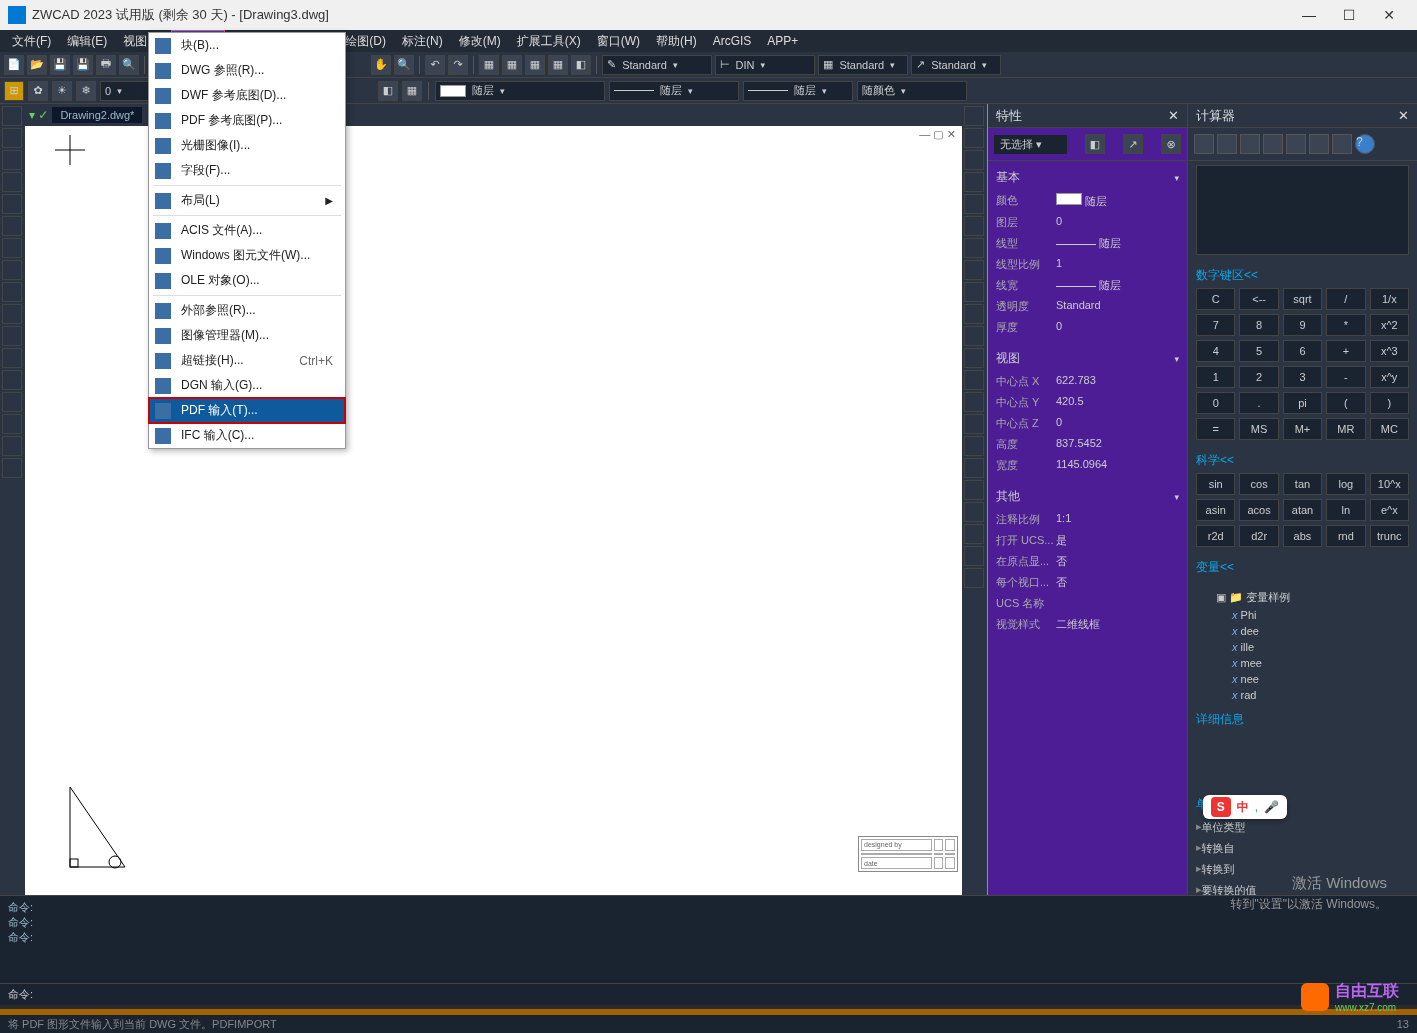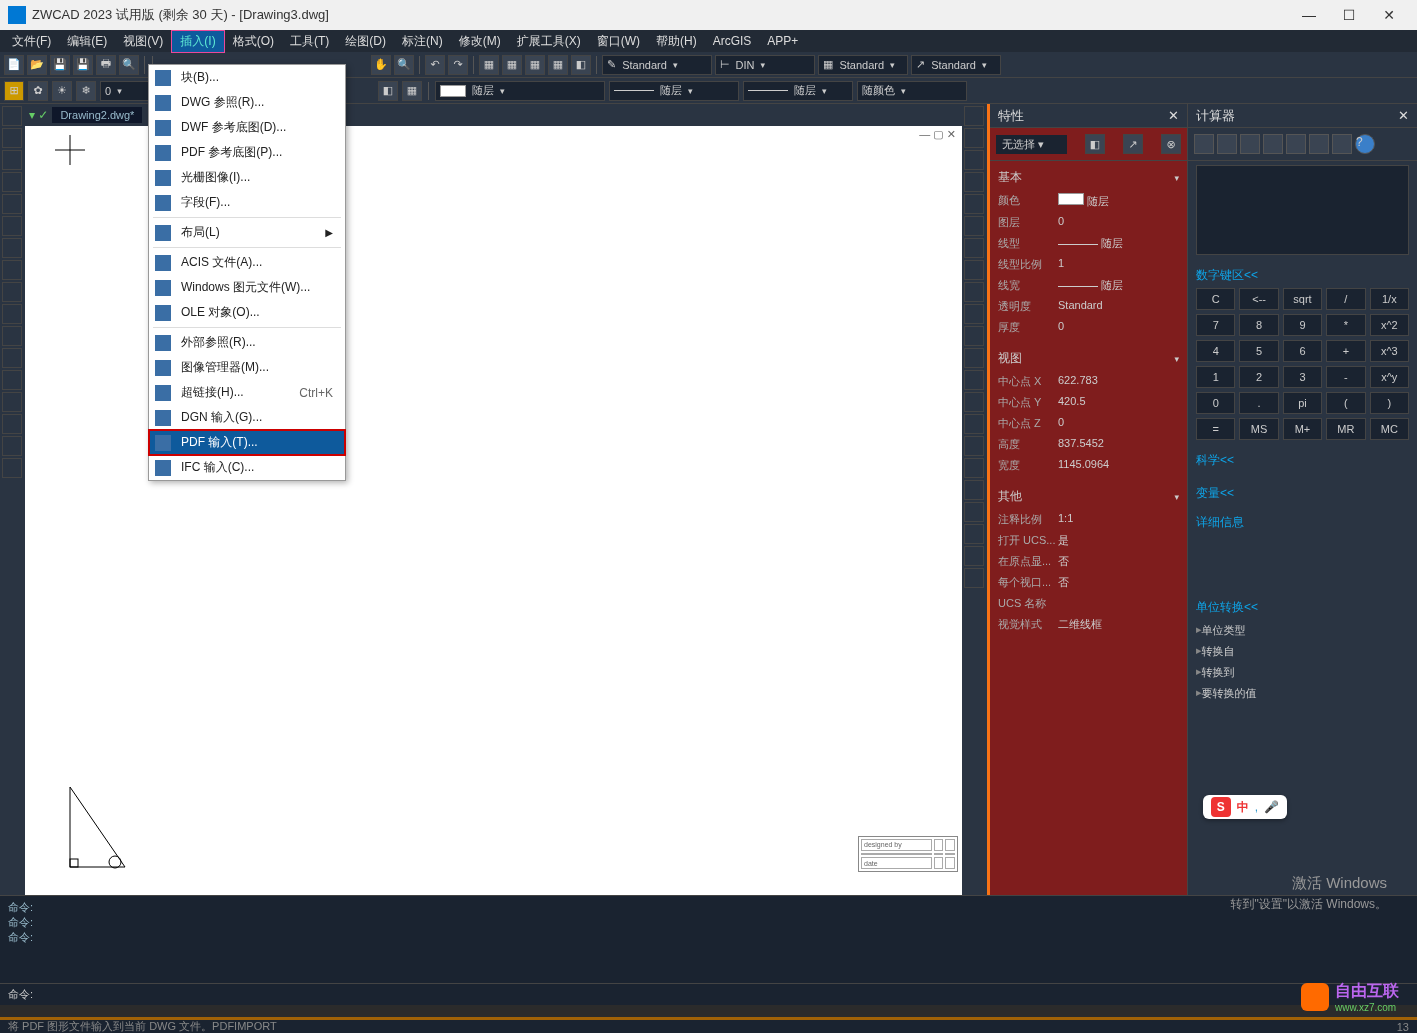--- a/index.html
+++ b/index.html
@@ -21,21 +21,21 @@
 .left-tools { width: 25px; background: #2a3442; display: flex; flex-direction: column; gap: 2px; padding: 2px; }
 .left-tools .lt { width: 20px; height: 20px; border: 1px solid #444; background: #2a3442; }
 .drawing-area { flex: 1; position: relative; background: #fff; }
 .tab-strip { height: 22px; background: #2a3442; display: flex; align-items: center; padding: 0 4px; gap: 4px; }
 .tab-strip .tab-label { background: #0f172a; padding: 2px 8px; color: #9bc; font-size: 11px; }
 .canvas { position: absolute; top: 22px; left: 0; right: 0; bottom: 22px; background: #fff; }
 .triangle { position: absolute; bottom: 60px; left: 40px; }
 .bottom-tabs { position: absolute; bottom: 0; left: 0; right: 0; height: 22px; background: #1a2330; display: flex; align-items: center; padding: 0 8px; gap: 8px; color: #9bc; font-size: 11px; }
 .right-tools { width: 25px; background: #2a3442; display: flex; flex-direction: column; gap: 2px; padding: 2px; }
 .right-tools .rt { width: 20px; height: 20px; border: 1px solid #444; background: #2a3442; }
-.panel-props { width: 200px; background: #7f1d1d; border-left: 3px solid #f97316; }
+.panel-props { width: 200px; background: #4c1d95; border-left: 1px solid #f97316; }
 .panel-calc { width: 230px; background: #2a3442; border-left: 1px solid #444; }
 .panel-header { height: 24px; background: #2a3442; display: flex; align-items: center; padding: 0 8px; font-size: 13px; color: #ddd; border-bottom: 1px solid #444; }
 .panel-header .close { margin-left: auto; }
 .prop-selector { padding: 6px; display:flex; align-items:center; gap:18px; border-bottom: 1px solid #444; }
 .prop-selector .sel { flex:1; background:#1a2330; padding:2px 6px; font-size:11px; }
 .prop-group { padding: 4px 8px; }
 .prop-group-title { display: flex; align-items: center; padding: 4px 0; font-size: 12px; color: #ccc; }
 .prop-group-title .arrow { margin-left: auto; font-size: 9px; }
 .prop-row { display: flex; padding: 3px 0; font-size: 11px; }
 .prop-row .k { width: 60px; color: #aaa; }
@@ -43,33 +43,33 @@
 .calc-icons { padding: 6px; display: flex; gap: 3px; border-bottom: 1px solid #444; }
 .calc-icons .ci { width: 20px; height: 20px; background: #3a4452; border: 1px solid #555; }
 .calc-display { height: 90px; background: #1a2330; margin: 4px 8px; border: 1px solid #444; }
 .calc-section { padding: 4px 8px; }
 .calc-section-title { font-size: 12px; color: #0ea5e9; padding: 4px 0; }
 .calc-grid { display: grid; grid-template-columns: repeat(5, 1fr); gap: 4px; }
 .calc-btn { background: #1a2330; border: 1px solid #444; padding: 4px 2px; text-align: center; font-size: 11px; color: #ccc; }
 .var-tree { padding: 4px 8px; font-size: 11px; }
 .var-item { padding: 2px 0 2px 28px; color: #ccc; }
 .var-folder { padding: 2px 0 2px 12px; color: #ccc; }
-.context-menu { position: absolute; left: 148px; top: 64px; width: 198px; background: #fff; border: 1px solid #999; box-shadow: 2px 2px 6px rgba(0,0,0,0.3); z-index: 100; }
+.context-menu { position: absolute; left: 148px; top: 32px; width: 198px; background: #fff; border: 1px solid #999; box-shadow: 2px 2px 6px rgba(0,0,0,0.3); z-index: 100; }
 .ctx-item { display: flex; align-items: center; padding: 4px 12px 4px 32px; font-size: 12px; color: #222; position: relative; }
 .ctx-item.highlighted { background: #0e5a9c; color: #fff; outline: 2px solid #c00; outline-offset: -1px; }
 .ctx-item .shortcut { margin-left: auto; color: #666; text-align: center; }
 .ctx-item .sub-arrow { margin-left: auto; font-size: 10px; }
 .ctx-sep { height: 1px; background: #ddd; margin: 2px 4px; }
 .ctx-icon { position: absolute; left: 6px; width: 16px; height: 16px; background: #3a6ea5; }
 .cmd-area { position: absolute; bottom: 28px; left: 0; right: 0; height: 110px; background: #1a2330; border-top: 1px solid #444; }
 .cmd-lines { padding: 4px 8px; font-size: 11px; color: #9bc; font-family: monospace; }
 .cmd-input-row { position: absolute; bottom: 0; left: 0; right: 0; height: 22px; background: #1a2330; display: flex; align-items: center; padding: 0 8px; border-top: 1px solid #444; }
 .cmd-input-row .prompt { font-size: 11px; color: #ccc; margin-right: 6px; }
 .cmd-input-row input { flex: 1; background: #1a2330; border: none; color: #ccc; font-size: 11px; outline: none; }
-.statusbar { position: absolute; bottom: 0; left: 0; right: 0; height: 16px; background: #1a2330; display: flex; align-items: center; padding: 0 8px; font-size: 11px; color: #888; border-top: 3px solid #a16207; }
+.statusbar { position: absolute; bottom: 0; left: 0; right: 0; height: 24px; background: #1a2330; display: flex; align-items: center; padding: 0 8px; font-size: 11px; color: #888; border-top: 6px solid #a16207; }
 .watermark { position: absolute; bottom: 140px; right: 30px; color: #999; font-size: 15px; }
 .watermark2 { position: absolute; bottom: 120px; right: 30px; color: #999; font-size: 12px; }
 .watermark3 { position: absolute; bottom: 20px; right: 18px; display: flex; align-items: center; gap: 6px;}
 .watermark3 .logo { width: 28px; height: 28px; background: #ff6a00; border-radius: 6px; }
 .watermark3 .txt { color: #b6e; font-size: 16px; font-weight: bold; }
 .swatch { width: 26px; height: 12px; background: linear-gradient(#fff,#fff); border: 1px solid #999; display:inline-block; }
 .title-block { position:absolute; bottom: 60px; right: 4px; border: 1px solid #888; width: 100px; height: 36px; font-size:7px; color:#666;}
 .title-block td { border:1px solid #aaa; padding:0 2px; }
 .line-sample { display:inline-block; width: 40px; border-top: 1px solid #ccc; vertical-align: middle; }
 .ime-badge { position:absolute; right:130px; bottom:214px; background:#fff; border-radius:6px; padding:2px 8px; display:flex; gap:6px; align-items:center; box-shadow:0 2px 4px rgba(0,0,0,.3);}
@@ -438,28 +438,56 @@
           <div class="calc-btn">)</div>
           <div class="calc-btn">=</div>
           <div class="calc-btn">MS</div>
           <div class="calc-btn">M+</div>
           <div class="calc-btn">MR</div>
           <div class="calc-btn">MC</div>
         </div>
     </div>
     <div class="calc-section">
       <div class="calc-section-title">科学&lt;&lt;</div>
+      <div class="calc-grid" id="calc-sci">
+          <div class="calc-btn">sin</div>
+          <div class="calc-btn">cos</div>
+          <div class="calc-btn">tan</div>
+          <div class="calc-btn">log</div>
+          <div class="calc-btn">10^x</div>
+          <div class="calc-btn">asin</div>
+          <div class="calc-btn">acos</div>
+          <div class="calc-btn">atan</div>
+          <div class="calc-btn">ln</div>
+          <div class="calc-btn">e^x</div>
+          <div class="calc-btn">r2d</div>
+          <div class="calc-btn">d2r</div>
+          <div class="calc-btn">abs</div>
+          <div class="calc-btn">rnd</div>
+          <div class="calc-btn">trunc</div>
+        </div>
     </div>
     <div class="calc-section">
       <div class="calc-section-title">变量&lt;&lt;</div>
       <div style="display:flex;gap:3px;padding:2px 0">
         <div class="ci"></div>
         <div class="ci"></div>
         <div class="ci"></div>
         <div class="ci"></div>
+      </div>
+      <div class="var-tree">
+        <div class="var-folder">▣ 📁 <span>变量样例</span></div>
+        <div id="calc-vars">
+            <div class="var-item"><span style="color:#7af;font-style:italic">x</span>  Phi</div>
+            <div class="var-item"><span style="color:#7af;font-style:italic">x</span>  dee</div>
+            <div class="var-item"><span style="color:#7af;font-style:italic">x</span>  ille</div>
+            <div class="var-item"><span style="color:#7af;font-style:italic">x</span>  mee</div>
+            <div class="var-item"><span style="color:#7af;font-style:italic">x</span>  nee</div>
+            <div class="var-item"><span style="color:#7af;font-style:italic">x</span>  rad</div>
+          </div>
       </div>
       <div class="calc-section-title">详细信息</div>
       <div style="height:60px"></div>
       <div class="calc-section-title">单位转换&lt;&lt;</div>
       <div id="calc-units">
           <div class="prop-row"><span style="color:#888">▸ </span>单位类型</div>
           <div class="prop-row"><span style="color:#888">▸ </span>转换自</div>
           <div class="prop-row"><span style="color:#888">▸ </span>转换到</div>
           <div class="prop-row"><span style="color:#888">▸ </span>要转换的值</div>
         </div>

